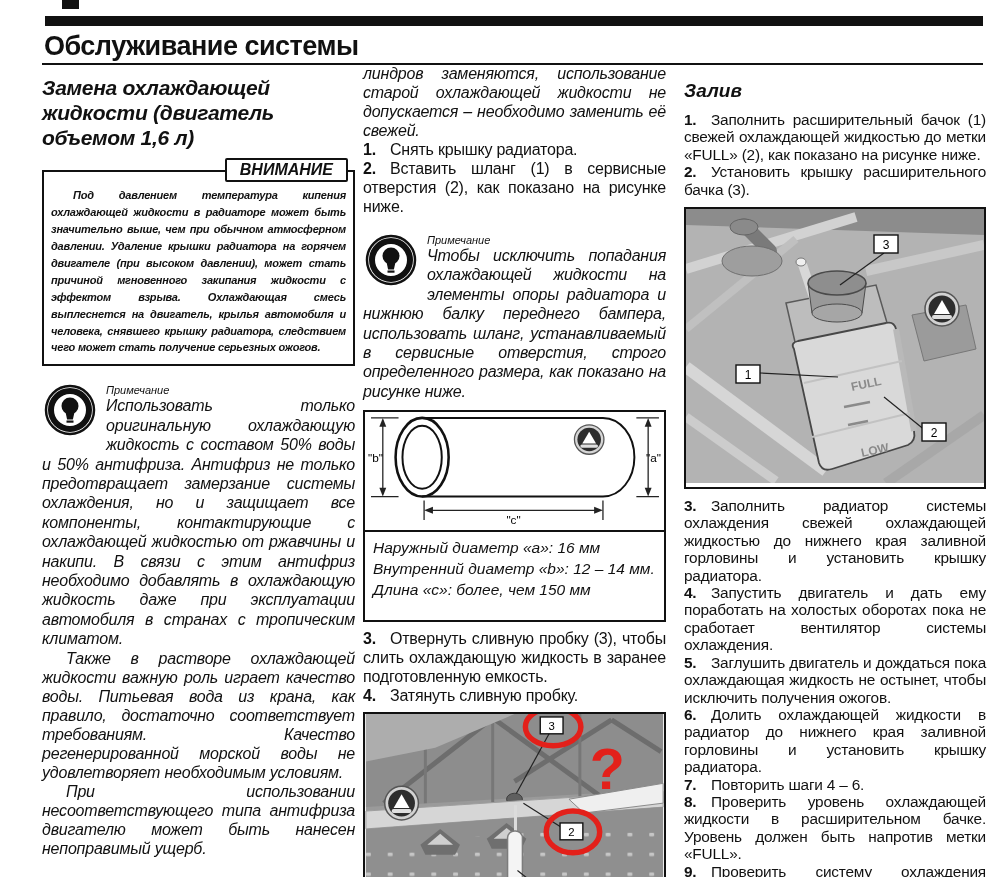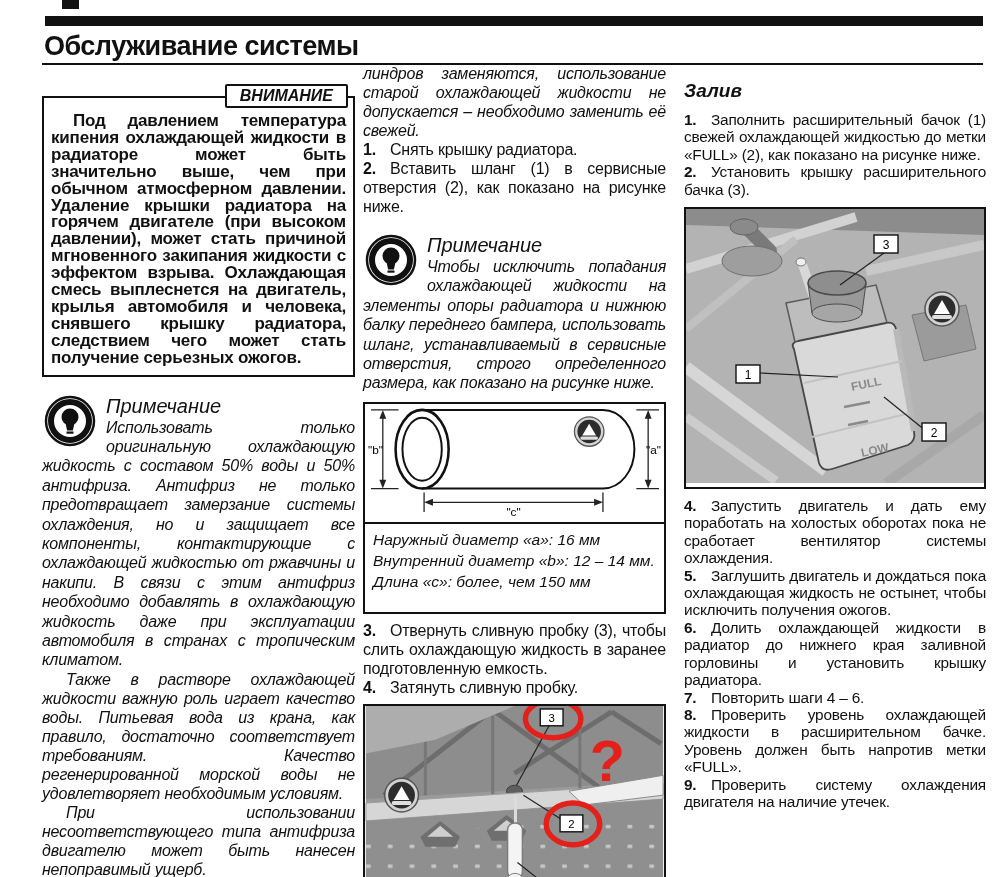--- a/index.html
+++ b/index.html
@@ -14,26 +14,26 @@
   .col{position:absolute;}
   .col-left{left:42px;top:76px;width:313px;}
   .col-mid{left:363px;top:64px;width:303px;}
   .col-right{left:684px;top:64px;width:302px;}
 
   .article-title{font-size:21px;font-weight:bold;font-style:italic;line-height:1.18;letter-spacing:-0.3px;}
 
   .warnbox{position:relative;border:2px solid #111;margin-top:20px;padding:15px 7px 8px 7px;}
   .warntab{position:absolute;top:-14px;right:5px;border:2px solid #111;border-radius:2px;background:#fff;
            padding:1px 13px;font-weight:bold;font-style:italic;font-size:16px;}
-  .warntext{font-weight:bold;font-size:17px;line-height:16.9px;
+  .warntext{font-weight:bold;font-style:italic;font-size:11px;line-height:16.9px;
             text-align:justify;text-indent:22px;letter-spacing:-0.2px;}
 
   .note{margin-top:15px;font-style:italic;}
   .bulb{float:left;width:52px;height:52px;margin:3px 10px 2px 2px;}
-  .note-label{font-size:20px;padding-top:3px;}
+  .note-label{font-size:11px;padding-top:3px;}
   .note-text{font-size:16px;line-height:19.4px;text-align:justify;letter-spacing:-0.2px;}
 
   .lp{font-style:italic;font-size:16px;line-height:19px;text-align:justify;
       text-indent:24px;letter-spacing:-0.2px;}
 
   .cont{font-style:italic;font-size:16px;line-height:19px;text-align:justify;letter-spacing:-0.2px;}
   .sub{font-size:19px;font-weight:bold;font-style:italic;margin:14px 0 9px;}
   .step{font-size:16px;line-height:19px;text-align:justify;letter-spacing:-0.2px;}
   .step .n{font-weight:bold;display:inline-block;width:27px;}
   .col-right .step{font-size:15.4px;line-height:17.4px;}
@@ -51,20 +51,21 @@
 </head>
 <body>
 
 <div class="page">
   <div class="top-mark"></div>
   <div class="top-bar"></div>
   <h1 class="sec-title">Обслуживание системы</h1>
   <div class="title-rule"></div>
 
   <div class="col col-left">
+    <h2 class="article-title">Замена охлаждающей жидкости (двигатель объемом 1,6 л)</h2>
 
     <div class="warnbox">
       <div class="warntab">ВНИМАНИЕ</div>
       <p class="warntext">Под давлением температура кипения охлаждающей жидкости в радиаторе может быть значительно выше, чем при обычном атмосферном давлении. Удаление крышки радиатора на горячем двигателе (при высоком давлении), может стать причиной мгновенного закипания жидкости с эффектом взрыва. Охлаждающая смесь выплеснется на двигатель, крылья автомобиля и человека, снявшего крышку радиатора, следствием чего может стать получение серьезных ожогов.</p>
     </div>
 
     <div class="note">
       <svg class="bulb" viewBox="0 0 52 52">
         <circle cx="26" cy="26" r="24" fill="#fff" stroke="#111" stroke-width="2.5"></circle>
         <circle cx="26" cy="26" r="19" fill="#fff" stroke="#111" stroke-width="6"></circle>
@@ -259,20 +260,21 @@
         <g transform="translate(256,100)">
           <circle r="17" fill="#d2d2d2" stroke="#555" stroke-width="1.5"></circle>
           <circle r="13.5" fill="#2d2d2d"></circle>
           <polygon points="-8,5 0,-9 8,5" fill="#fff"></polygon>
           <rect x="-10" y="6" width="20" height="4" rx="2" fill="#fff" opacity="0.85"></rect>
         </g>
       </svg>
     </div>
 
     <div style="margin-top:8px">
+      <p class="step"><b class="n">3.</b><span>Заполнить радиатор системы охлаждения свежей охлаждающей жидкостью до нижнего края заливной горловины и установить крышку радиатора.</span></p>
       <p class="step"><b class="n">4.</b><span>Запустить двигатель и дать ему поработать на холостых оборотах пока не сработает вентилятор системы охлаждения.</span></p>
       <p class="step"><b class="n">5.</b><span>Заглушить двигатель и дождаться пока охлаждающая жидкость не остынет, чтобы исключить получения ожогов.</span></p>
       <p class="step"><b class="n">6.</b><span>Долить охлаждающей жидкости в радиатор до нижнего края заливной горловины и установить крышку радиатора.</span></p>
       <p class="step"><b class="n">7.</b><span>Повторить шаги 4 – 6.</span></p>
       <p class="step"><b class="n">8.</b><span>Проверить уровень охлаждающей жидкости в расширительном бачке. Уровень должен быть напротив метки «FULL».</span></p>
       <p class="step"><b class="n">9.</b><span>Проверить систему охлаждения двигателя на наличие утечек.</span></p>
     </div>
   </div>
 </div>
 

